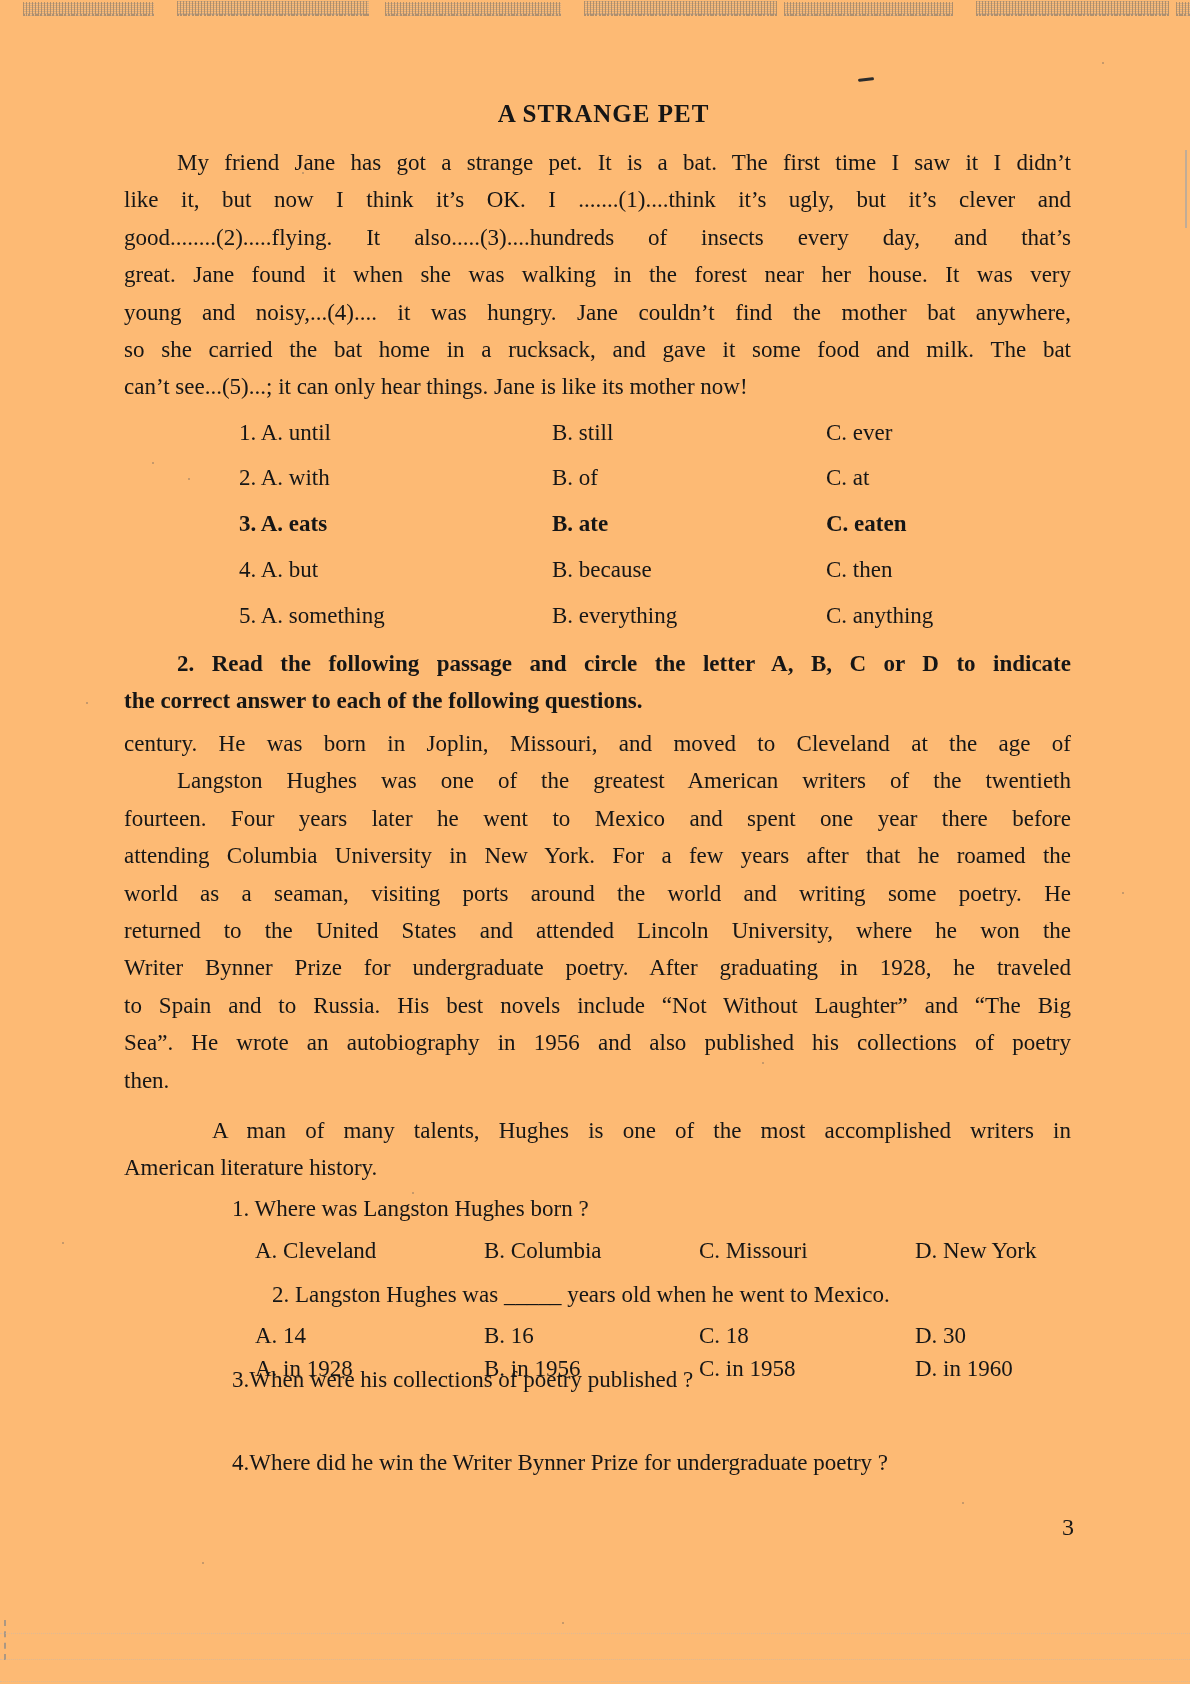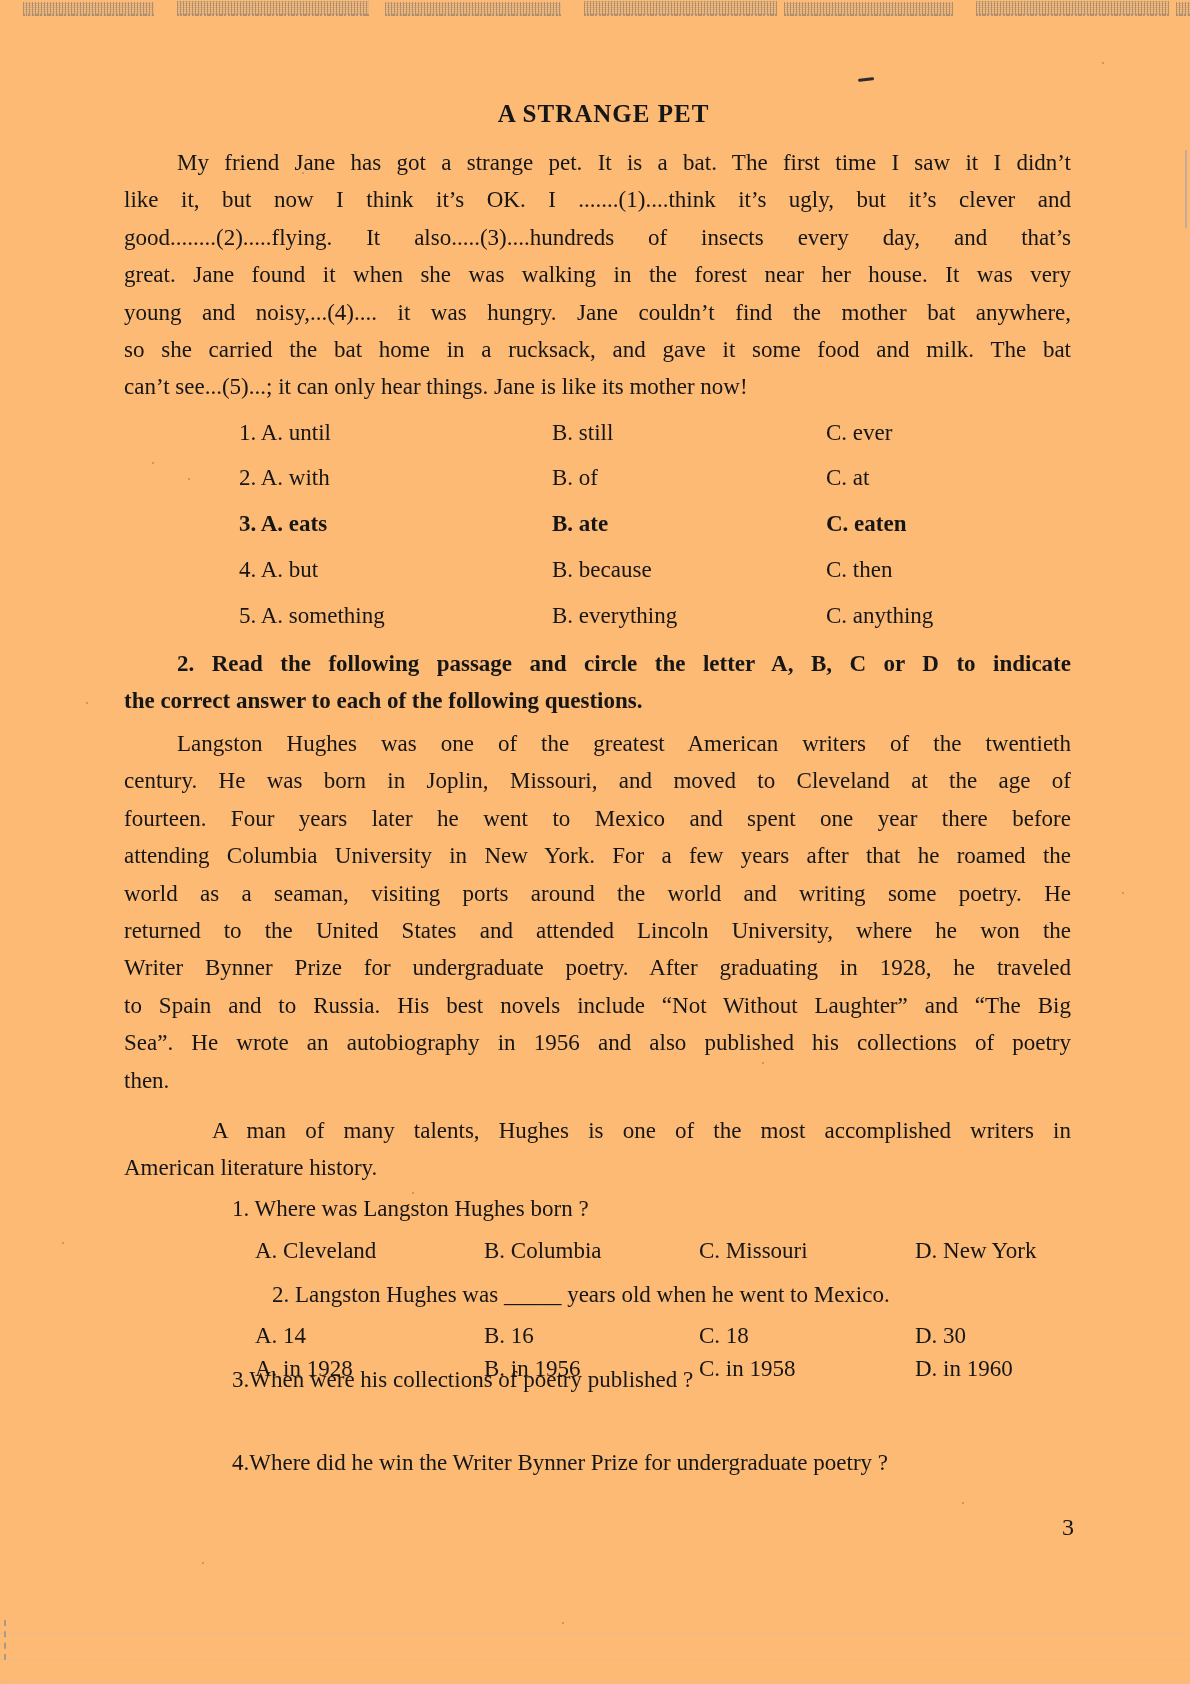--- a/index.html
+++ b/index.html
@@ -117,22 +117,22 @@
       <span class="c3">C. anything</span>
     </div>
   </div>
 
   <div class="para" style="top:645px;">
     <div class="line bold j ind53">2. Read the following passage and circle the letter A, B, C or D to indicate</div>
     <div class="line bold">the correct answer to each of the following questions.</div>
   </div>
 
   <div class="para p2" style="top:725px;">
+    <div class="line j">century. He was born in Joplin, Missouri, and moved to Cleveland at the age of</div>
     <div class="line j ind53">Langston Hughes was one of the greatest American writers of the twentieth</div>
-    <div class="line j">century. He was born in Joplin, Missouri, and moved to Cleveland at the age of</div>
     <div class="line j">fourteen. Four years later he went to Mexico and spent one year there before</div>
     <div class="line j">attending Columbia University in New York. For a few years after that he roamed the</div>
     <div class="line j">world as a seaman, visiting ports around the world and writing some poetry. He</div>
     <div class="line j">returned to the United States and attended Lincoln University, where he won the</div>
     <div class="line j">Writer Bynner Prize for undergraduate poetry. After graduating in 1928, he traveled</div>
     <div class="line j">to Spain and to Russia. His best novels include “Not Without Laughter” and “The Big</div>
     <div class="line j">Sea”. He wrote an autobiography in 1956 and also published his collections of poetry</div>
     <div class="line">then.</div>
   </div>
 

